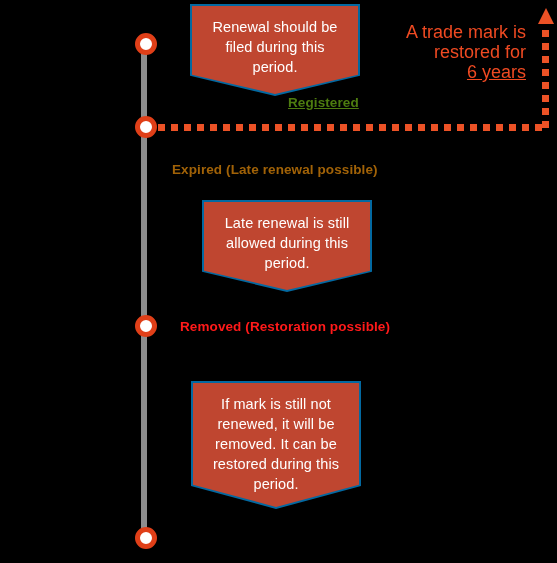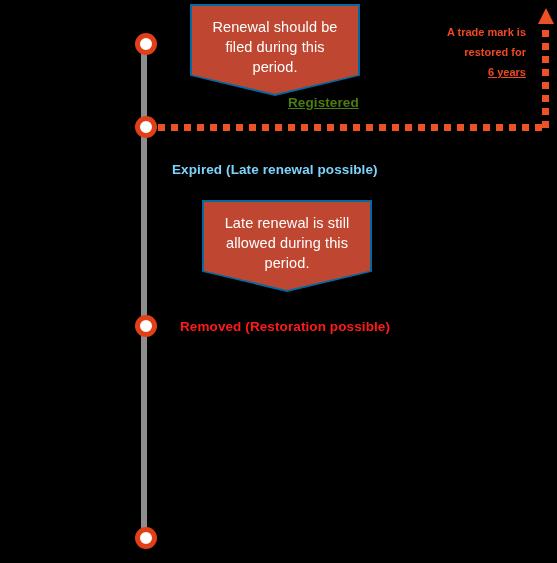--- a/index.html
+++ b/index.html
@@ -114,32 +114,32 @@
 
   
   .status {
     position: absolute;
     font-weight: bold;
     font-size: 13.5px;
     letter-spacing: 0.1px;
     white-space: nowrap;
   }
   .status-registered { left: 288px; top: 95px;  color: #4d7c0f; text-decoration: underline; }
-  .status-expired    { left: 172px; top: 162px; color: #7dd3fc; }
+  .status-expired    { left: 172px; top: 162px; color: #a16207; }
   .status-removed    { left: 180px; top: 319px; color: #ff1a1a; }
 
   
   .annotation {
     position: absolute;
     left: 398px;
     top: 22px;
     width: 128px;
     color: #ef4a22;
-    font-weight: bold;
-    font-size: 11px;
+    font-weight: normal;
+    font-size: 18px;
     line-height: 20px;
     text-align: right;
   }
   .annotation .u { text-decoration: underline; }
 </style>
 </head>
 <body>
 
 <div id="stage">
 
@@ -172,14 +172,19 @@
   <div class="status status-expired">Expired (Late renewal possible)</div>
 
   <div class="callout callout-2">
     <div class="callout-inner">
       <div class="callout-text">Late renewal is still allowed during this period.</div>
     </div>
   </div>
 
   <div class="status status-removed">Removed (Restoration possible)</div>
 
+  <div class="callout callout-3">
+    <div class="callout-inner">
+      <div class="callout-text">If mark is still not renewed, it will be removed. It can be restored during this period.</div>
+    </div>
+  </div>
 
 </div>
 
 </body></html>

